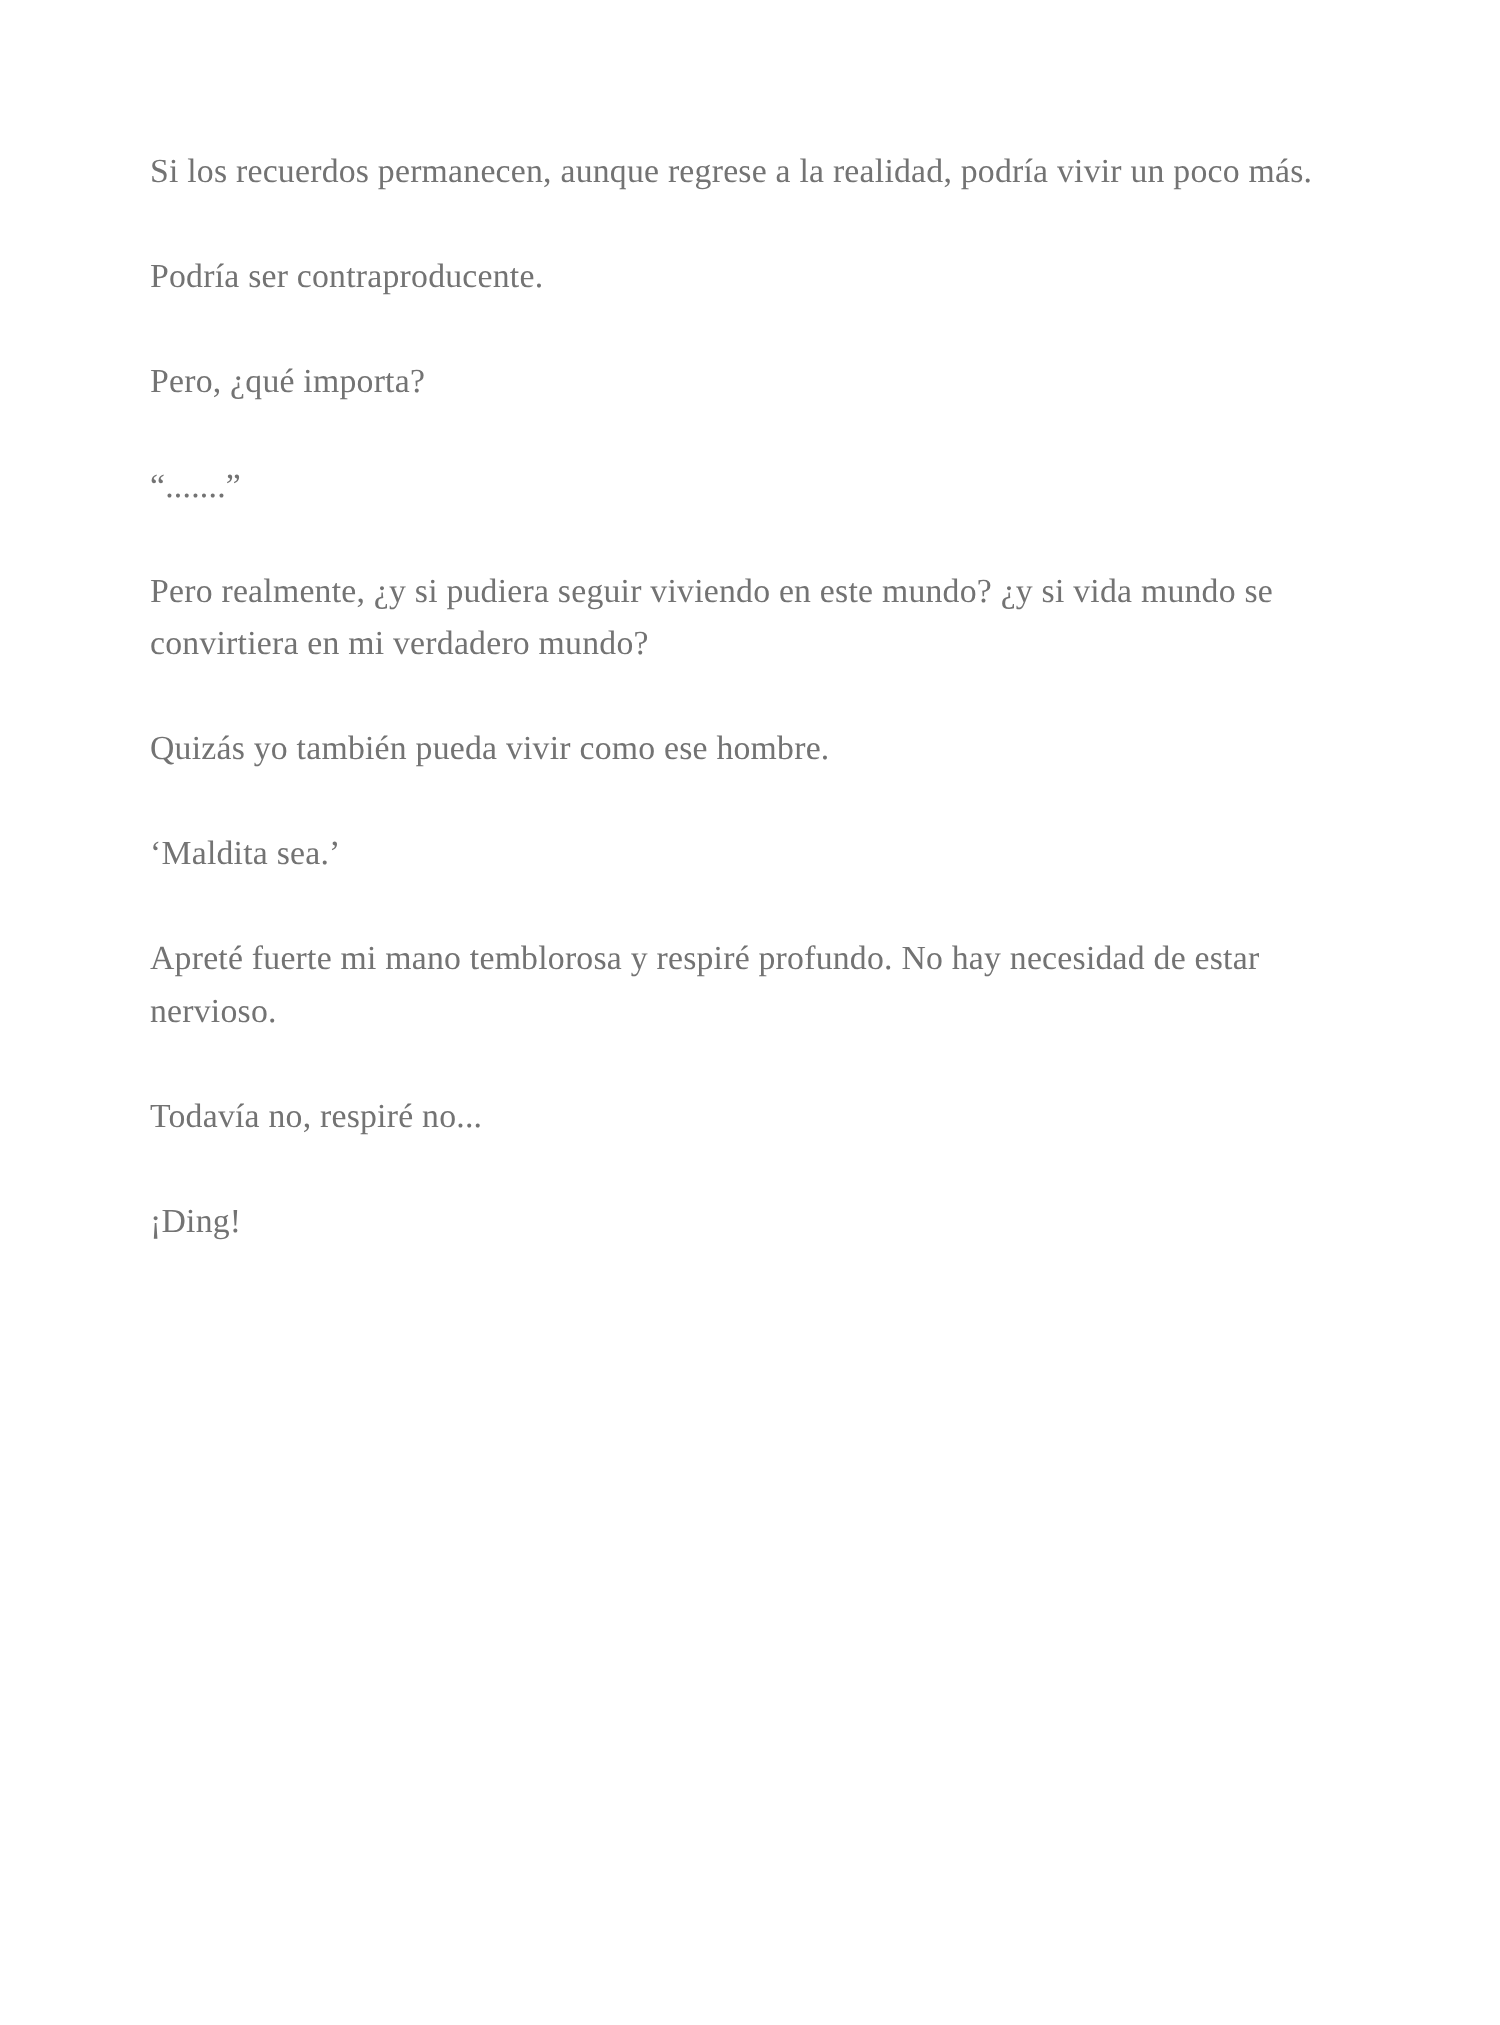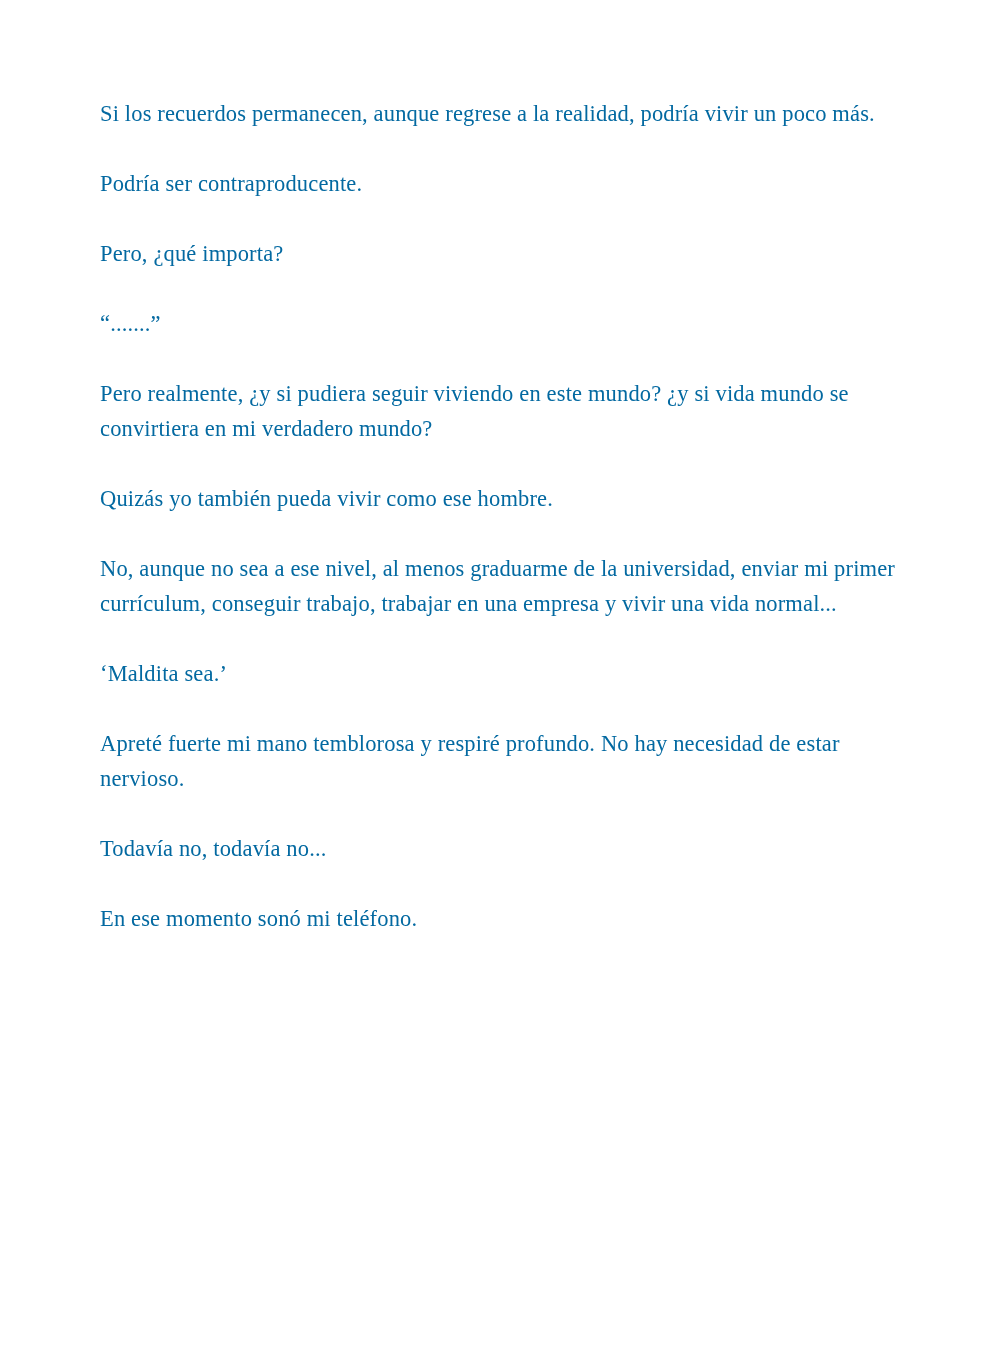--- a/index.html
+++ b/index.html
@@ -14,36 +14,35 @@
       position: relative;
     }
     .reader {
       position: absolute;
       left: 100px;
       top: 96px;
       width: 800px;
       font-family: "Liberation Serif", "DejaVu Serif", serif;
       font-size: 22.5px;
       line-height: 35px;
-      color: #0369a1;
+      color: #737373;
       letter-spacing: 0.15px;
     }
     .reader p {
       margin: 0 0 35px 0;
       padding: 0;
     }
   </style>
 </head>
 <body>
 
 <div class="reader">
   <p>Si los recuerdos permanecen, aunque regrese a la realidad, podría vivir un poco más.</p>
   <p>Podría ser contraproducente.</p>
   <p>Pero, ¿qué importa?</p>
   <p>“.......”</p>
   <p>Pero realmente, ¿y si pudiera seguir viviendo en este mundo? ¿y si vida mundo se convirtiera en mi verdadero mundo?</p>
   <p>Quizás yo también pueda vivir como ese hombre.</p>
-  <p>No, aunque no sea a ese nivel, al menos graduarme de la universidad, enviar mi primer currículum, conseguir trabajo, trabajar en una empresa y vivir una vida normal...</p>
   <p>‘Maldita sea.’</p>
   <p>Apreté fuerte mi mano temblorosa y respiré profundo. No hay necesidad de estar nervioso.</p>
-  <p>Todavía no, todavía no...</p>
-  <p>En ese momento sonó mi teléfono.</p>
+  <p>Todavía no, respiré no...</p>
+  <p>¡Ding!</p>
 </div>
 
 </body></html>

